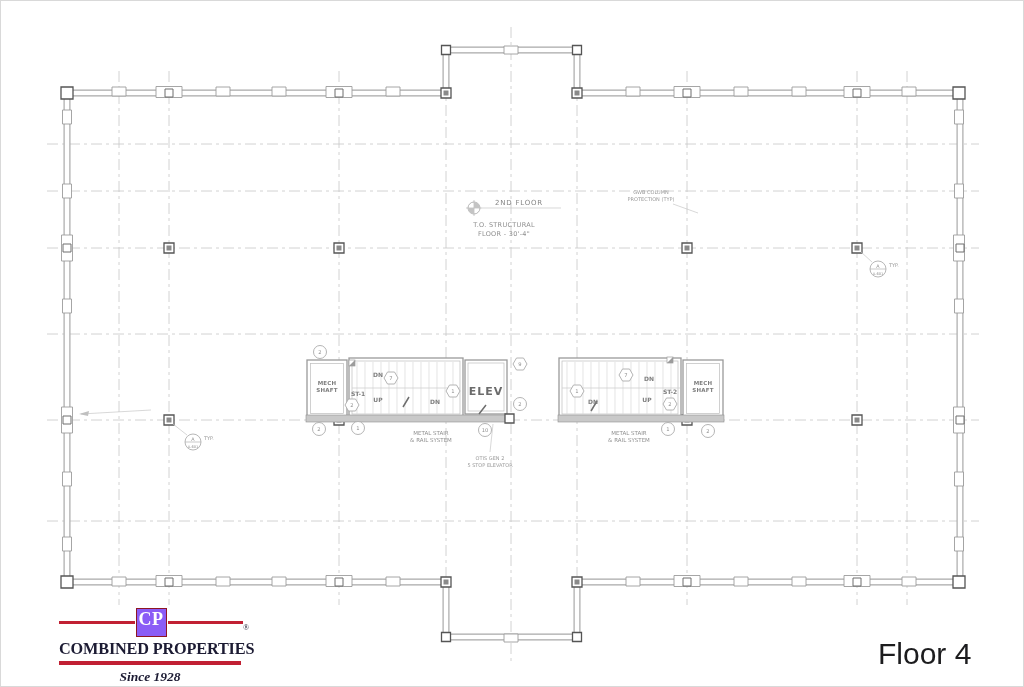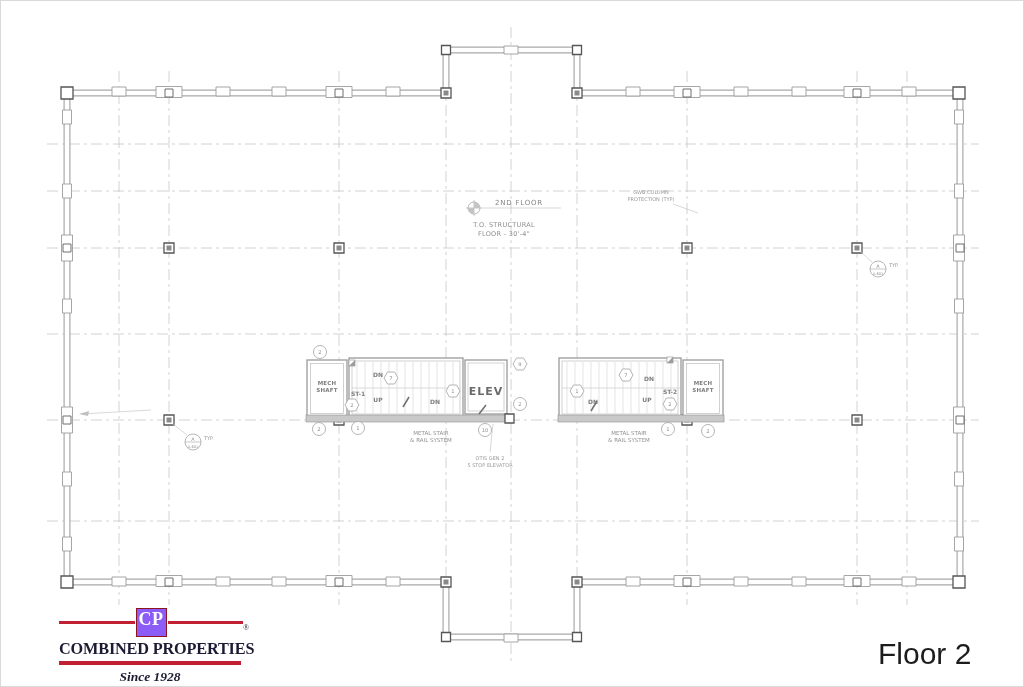--- a/index.html
+++ b/index.html
@@ -233,14 +233,14 @@
         <span>CP</span>
       </div>
       <div class="logo-line"></div>
       <span class="logo-reg">®</span>
     </div>
     <div class="logo-name">COMBINED PROPERTIES</div>
     <div class="logo-underline"></div>
     <div class="logo-tagline">Since 1928</div>
   </div>
 
-  <div class="floor-label">Floor 2</div>
+  <div class="floor-label">Floor 4</div>
 </div>
 
 </body></html>

